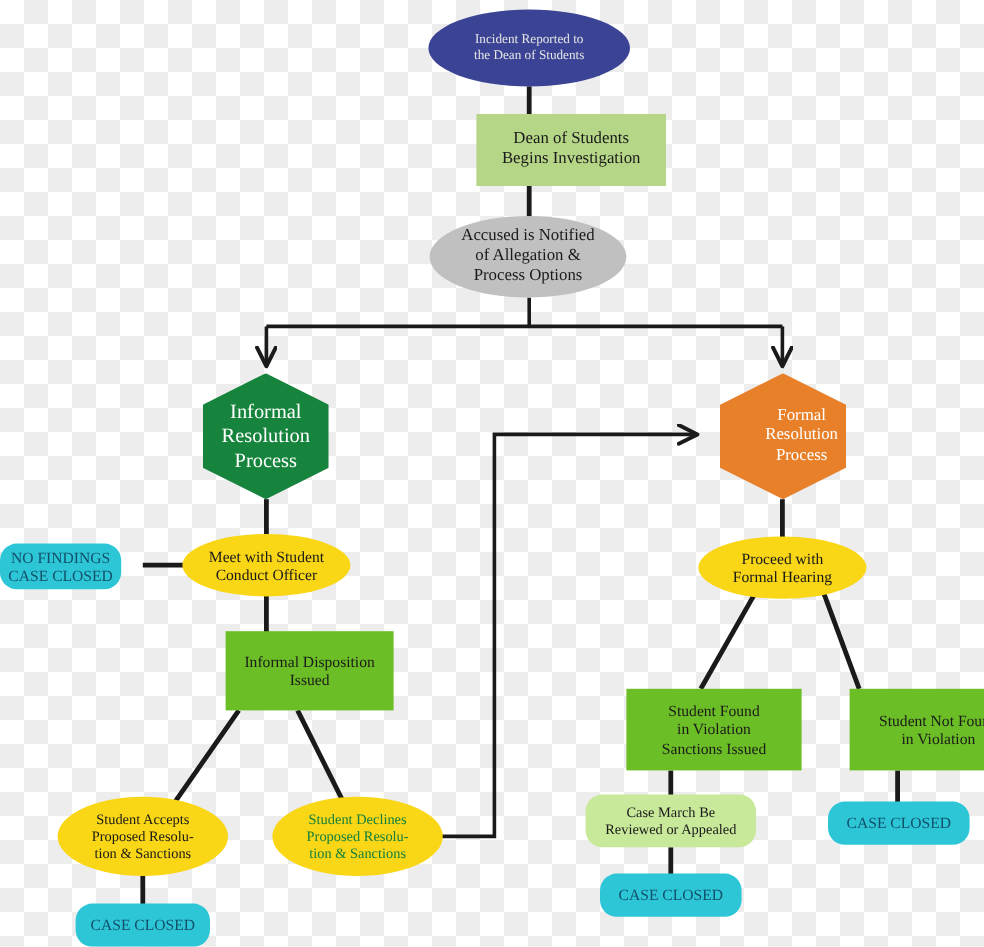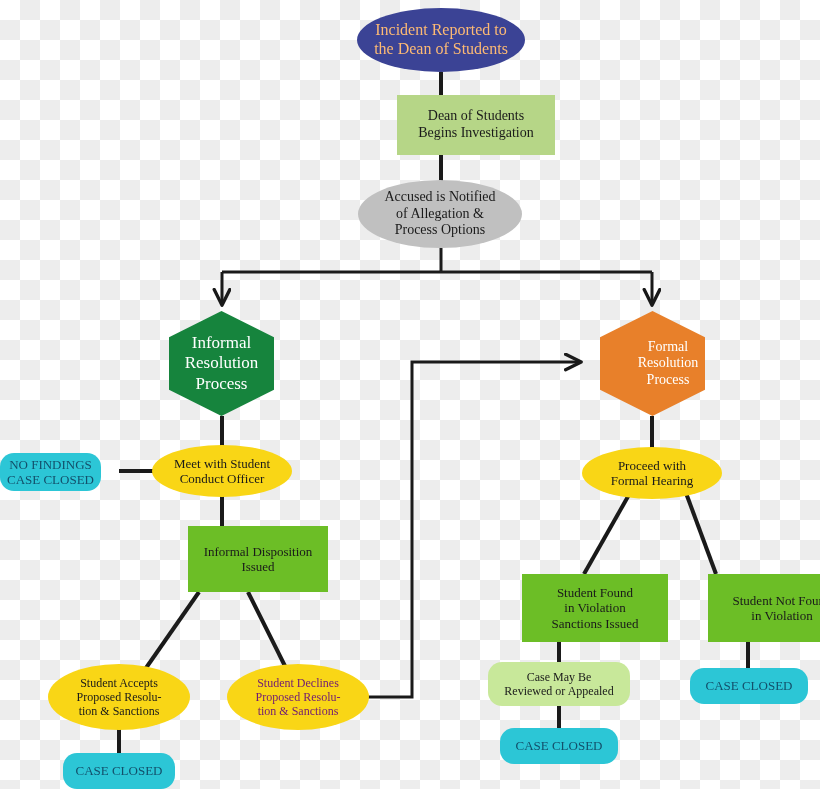--- a/index.html
+++ b/index.html
@@ -88,21 +88,21 @@
         <polyline points="652,416 652,449" fill="none" stroke="#1a1a1a" stroke-width="4" stroke-linecap="butt" stroke-linejoin="miter"></polyline>
         <polyline points="630,493 584,574" fill="none" stroke="#1a1a1a" stroke-width="4" stroke-linecap="butt" stroke-linejoin="miter"></polyline>
         <polyline points="686,493 716,574" fill="none" stroke="#1a1a1a" stroke-width="4" stroke-linecap="butt" stroke-linejoin="miter"></polyline>
         <polyline points="559,642 559,663" fill="none" stroke="#1a1a1a" stroke-width="4" stroke-linecap="butt" stroke-linejoin="miter"></polyline>
         <polyline points="559,706 559,729" fill="none" stroke="#1a1a1a" stroke-width="4" stroke-linecap="butt" stroke-linejoin="miter"></polyline>
         <polyline points="748,642 748,669" fill="none" stroke="#1a1a1a" stroke-width="4" stroke-linecap="butt" stroke-linejoin="miter"></polyline>
       </g>
   </svg>
 
   <div id="node-layer">
-      <div class="node shape-ellipse" style="left: 357px; top: 8px; width: 168px; height: 64px; background: rgb(59, 67, 149); color: #fdba74; font-size: 16px;">
+      <div class="node shape-ellipse" style="left: 357px; top: 8px; width: 168px; height: 64px; background: rgb(59, 67, 149); color: #e5e5e5; font-size: 11px;">
         <span class="label">Incident Reported to
 the Dean of Students</span>
       </div>
       <div class="node shape-rect" style="left: 361px; top: 95px; width: 158px; height: 60px; background: rgb(182, 214, 135); color: rgb(26, 26, 26); font-size: 14px;">
         <span class="label">Dean of Students
 Begins Investigation</span>
       </div>
       <div class="node shape-ellipse" style="left: 358px; top: 180px; width: 164px; height: 68px; background: rgb(192, 192, 192); color: rgb(26, 26, 26); font-size: 14px;">
         <span class="label">Accused is Notified
 of Allegation &amp;
@@ -128,21 +128,21 @@
       </div>
       <div class="node shape-rect" style="left: 152px; top: 526px; width: 140px; height: 66px; background: rgb(108, 190, 38); color: rgb(26, 26, 26); font-size: 13px; align-items: center;">
         <span class="label">Informal Disposition
 Issued</span>
       </div>
       <div class="node shape-ellipse" style="left: 48px; top: 664px; width: 142px; height: 66px; background: rgb(249, 214, 22); color: rgb(26, 26, 26); font-size: 12px;">
         <span class="label">Student Accepts
 Proposed Resolu-
 tion &amp; Sanctions</span>
       </div>
-      <div class="node shape-ellipse" style="left: 227px; top: 664px; width: 142px; height: 66px; background: rgb(249, 214, 22); color: #701a75; font-size: 12px;">
+      <div class="node shape-ellipse" style="left: 227px; top: 664px; width: 142px; height: 66px; background: rgb(249, 214, 22); color: #15803d; font-size: 12px;">
         <span class="label">Student Declines
 Proposed Resolu-
 tion &amp;  Sanctions</span>
       </div>
       <div class="node shape-rounded" style="left: 63px; top: 753px; width: 112px; height: 36px; background: rgb(44, 198, 214); color: rgb(19, 80, 107); font-size: 13px;">
         <span class="label">CASE CLOSED</span>
       </div>
       <div class="node shape-ellipse" style="left: 582px; top: 447px; width: 140px; height: 52px; background: rgb(249, 214, 22); color: rgb(26, 26, 26); font-size: 13px;">
         <span class="label">Proceed with
 Formal Hearing</span>
@@ -150,21 +150,21 @@
       <div class="node shape-rect" style="left: 486px; top: 574px; width: 146px; height: 68px; background: rgb(108, 190, 38); color: rgb(26, 26, 26); font-size: 13px;">
         <span class="label">Student Found
 in Violation
 Sanctions Issued</span>
       </div>
       <div class="node shape-rect" style="left: 672px; top: 574px; width: 148px; height: 68px; background: rgb(108, 190, 38); color: rgb(26, 26, 26); font-size: 13px;">
         <span class="label">Student Not Found
 in Violation</span>
       </div>
       <div class="node shape-rounded" style="left: 488px; top: 662px; width: 142px; height: 44px; background: rgb(200, 232, 154); color: rgb(26, 26, 26); font-size: 12px;">
-        <span class="label">Case May Be
+        <span class="label">Case March Be
 Reviewed or Appealed</span>
       </div>
       <div class="node shape-rounded" style="left: 500px; top: 728px; width: 118px; height: 36px; background: rgb(44, 198, 214); color: rgb(19, 80, 107); font-size: 13px;">
         <span class="label">CASE CLOSED</span>
       </div>
       <div class="node shape-rounded" style="left: 690px; top: 668px; width: 118px; height: 36px; background: rgb(44, 198, 214); color: rgb(19, 80, 107); font-size: 13px;">
         <span class="label">CASE CLOSED</span>
       </div>
     </div>
 

